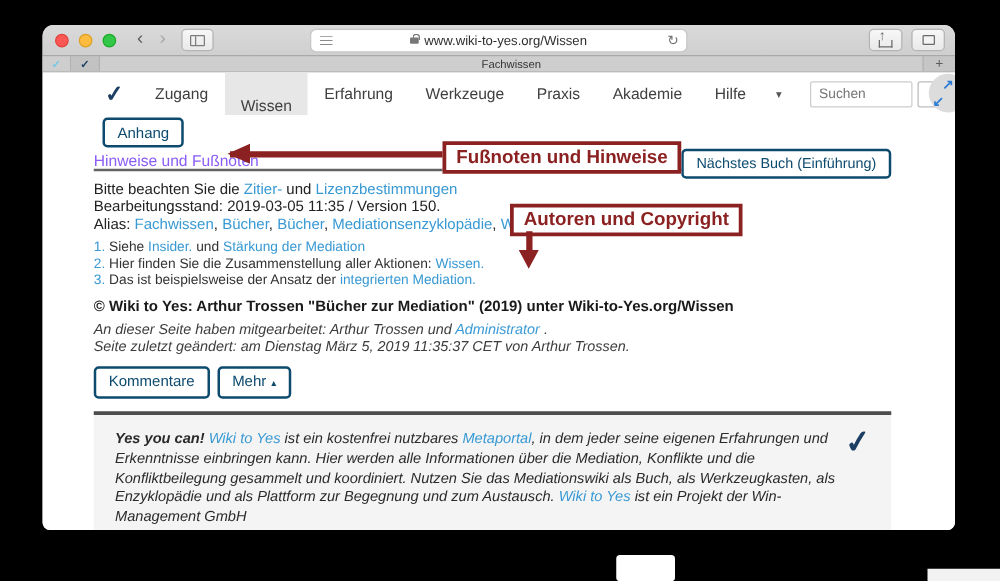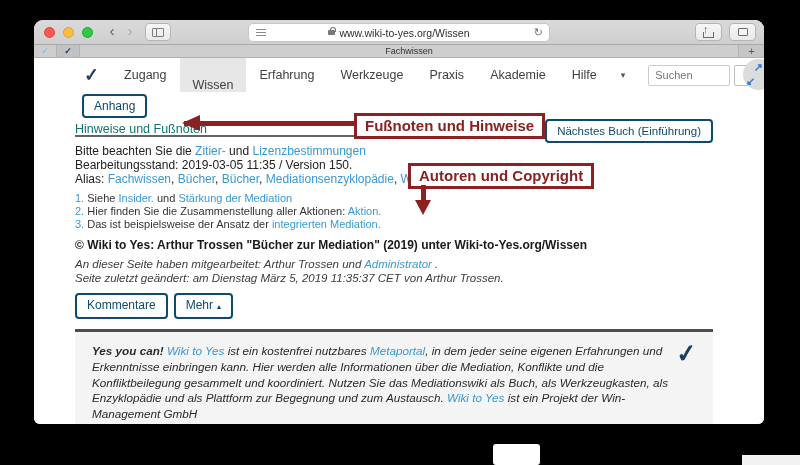--- a/index.html
+++ b/index.html
@@ -94,21 +94,21 @@
   .resize-circle span { position:absolute; color:#2e7cd5; font-size:11px; font-weight:bold; }
   .rs-ne { top:2px; right:11px; }
   .rs-sw { bottom:2px; left:3px; }
 
   
   .page { flex:1; background:#fff; position:relative; padding:2px 0 0 41px; font-size:12px; color:#222; }
   .btn { display:inline-block; border:2px solid #0c4a6e; border-radius:4px; background:#fff;
          font-size:12px; color:#0c4a6e; padding:3px 10px; line-height:14px; }
   .anhang-btn { margin-left:7px; }
   .heading-row { position:relative; height:26px; margin-top:1px; width:638px; }
-  .page-heading { position:absolute; left:0; top:3px; font-size:12.5px; font-weight:400; color:#0f766e; }
+  .page-heading { position:absolute; left:0; top:3px; font-size:12.5px; font-weight:400; color:#8b5cf6; }
   .hr-line { position:absolute; left:0; top:16px; width:503px; border-top:2px solid #636363; }
   .next-btn { position:absolute; right:0; top:0; font-size:11.5px; }
   .meta p { line-height:13.8px; }
   a.lnk { color:#3899d4; text-decoration:none; }
   .footnotes { margin-top:6px; font-size:11px; line-height:13px; color:#333; }
   .fn-num { color:#3899d4; }
   .copyright { margin-top:7px; font-weight:bold; font-size:12px; color:#1a1a1a; }
   .contribs { margin-top:6px; font-style:italic; font-size:11.5px; color:#3c3c3c; line-height:13.5px; }
   .action-row { margin-top:8px; display:flex; gap:6px; }
   .more-caret { font-size:8px; margin-left:4px; }
@@ -232,21 +232,21 @@
     </div>
 
     <div class="meta">
       <p><span>Bitte beachten Sie die </span><a class="lnk" href="#">Zitier-</a><span> und </span><a class="lnk" href="#">Lizenzbestimmungen</a></p>
       <p>Bearbeitungsstand: 2019-03-05 11:35 / Version 150.</p>
       <p><span>Alias: </span><a class="lnk" href="#">Fachwissen</a><span>, </span><a class="lnk" href="#">Bücher</a><span>, </span><a class="lnk" href="#">Bücher</a><span>, </span><a class="lnk" href="#">Mediationsenzyklopädie</a><span>, </span><a class="lnk" href="#">WikiSeiten</a></p>
     </div>
 
     <div class="footnotes">
       <div><span class="fn-num">1.</span> <span>Siehe </span><a class="lnk" href="#">Insider.</a><span> und </span><a class="lnk" href="#">Stärkung der Mediation</a></div>
-      <div><span class="fn-num">2.</span> <span>Hier finden Sie die Zusammenstellung aller Aktionen: </span><a class="lnk" href="#">Aktion.</a></div>
+      <div><span class="fn-num">2.</span> <span>Hier finden Sie die Zusammenstellung aller Aktionen: </span><a class="lnk" href="#">Wissen.</a></div>
       <div><span class="fn-num">3.</span> <span>Das ist beispielsweise der Ansatz der </span><a class="lnk" href="#">integrierten Mediation.</a></div>
     </div>
 
     <div class="copyright">© Wiki to Yes: Arthur Trossen "Bücher zur Mediation" (2019) unter Wiki-to-Yes.org/Wissen</div>
 
     <div class="contribs">
       <div><span>An dieser Seite haben mitgearbeitet: Arthur Trossen und </span><a class="lnk" href="#">Administrator</a><span> .</span></div>
       <div>Seite zuletzt geändert: am Dienstag März 5, 2019 11:35:37 CET von Arthur Trossen.</div>
     </div>
 

